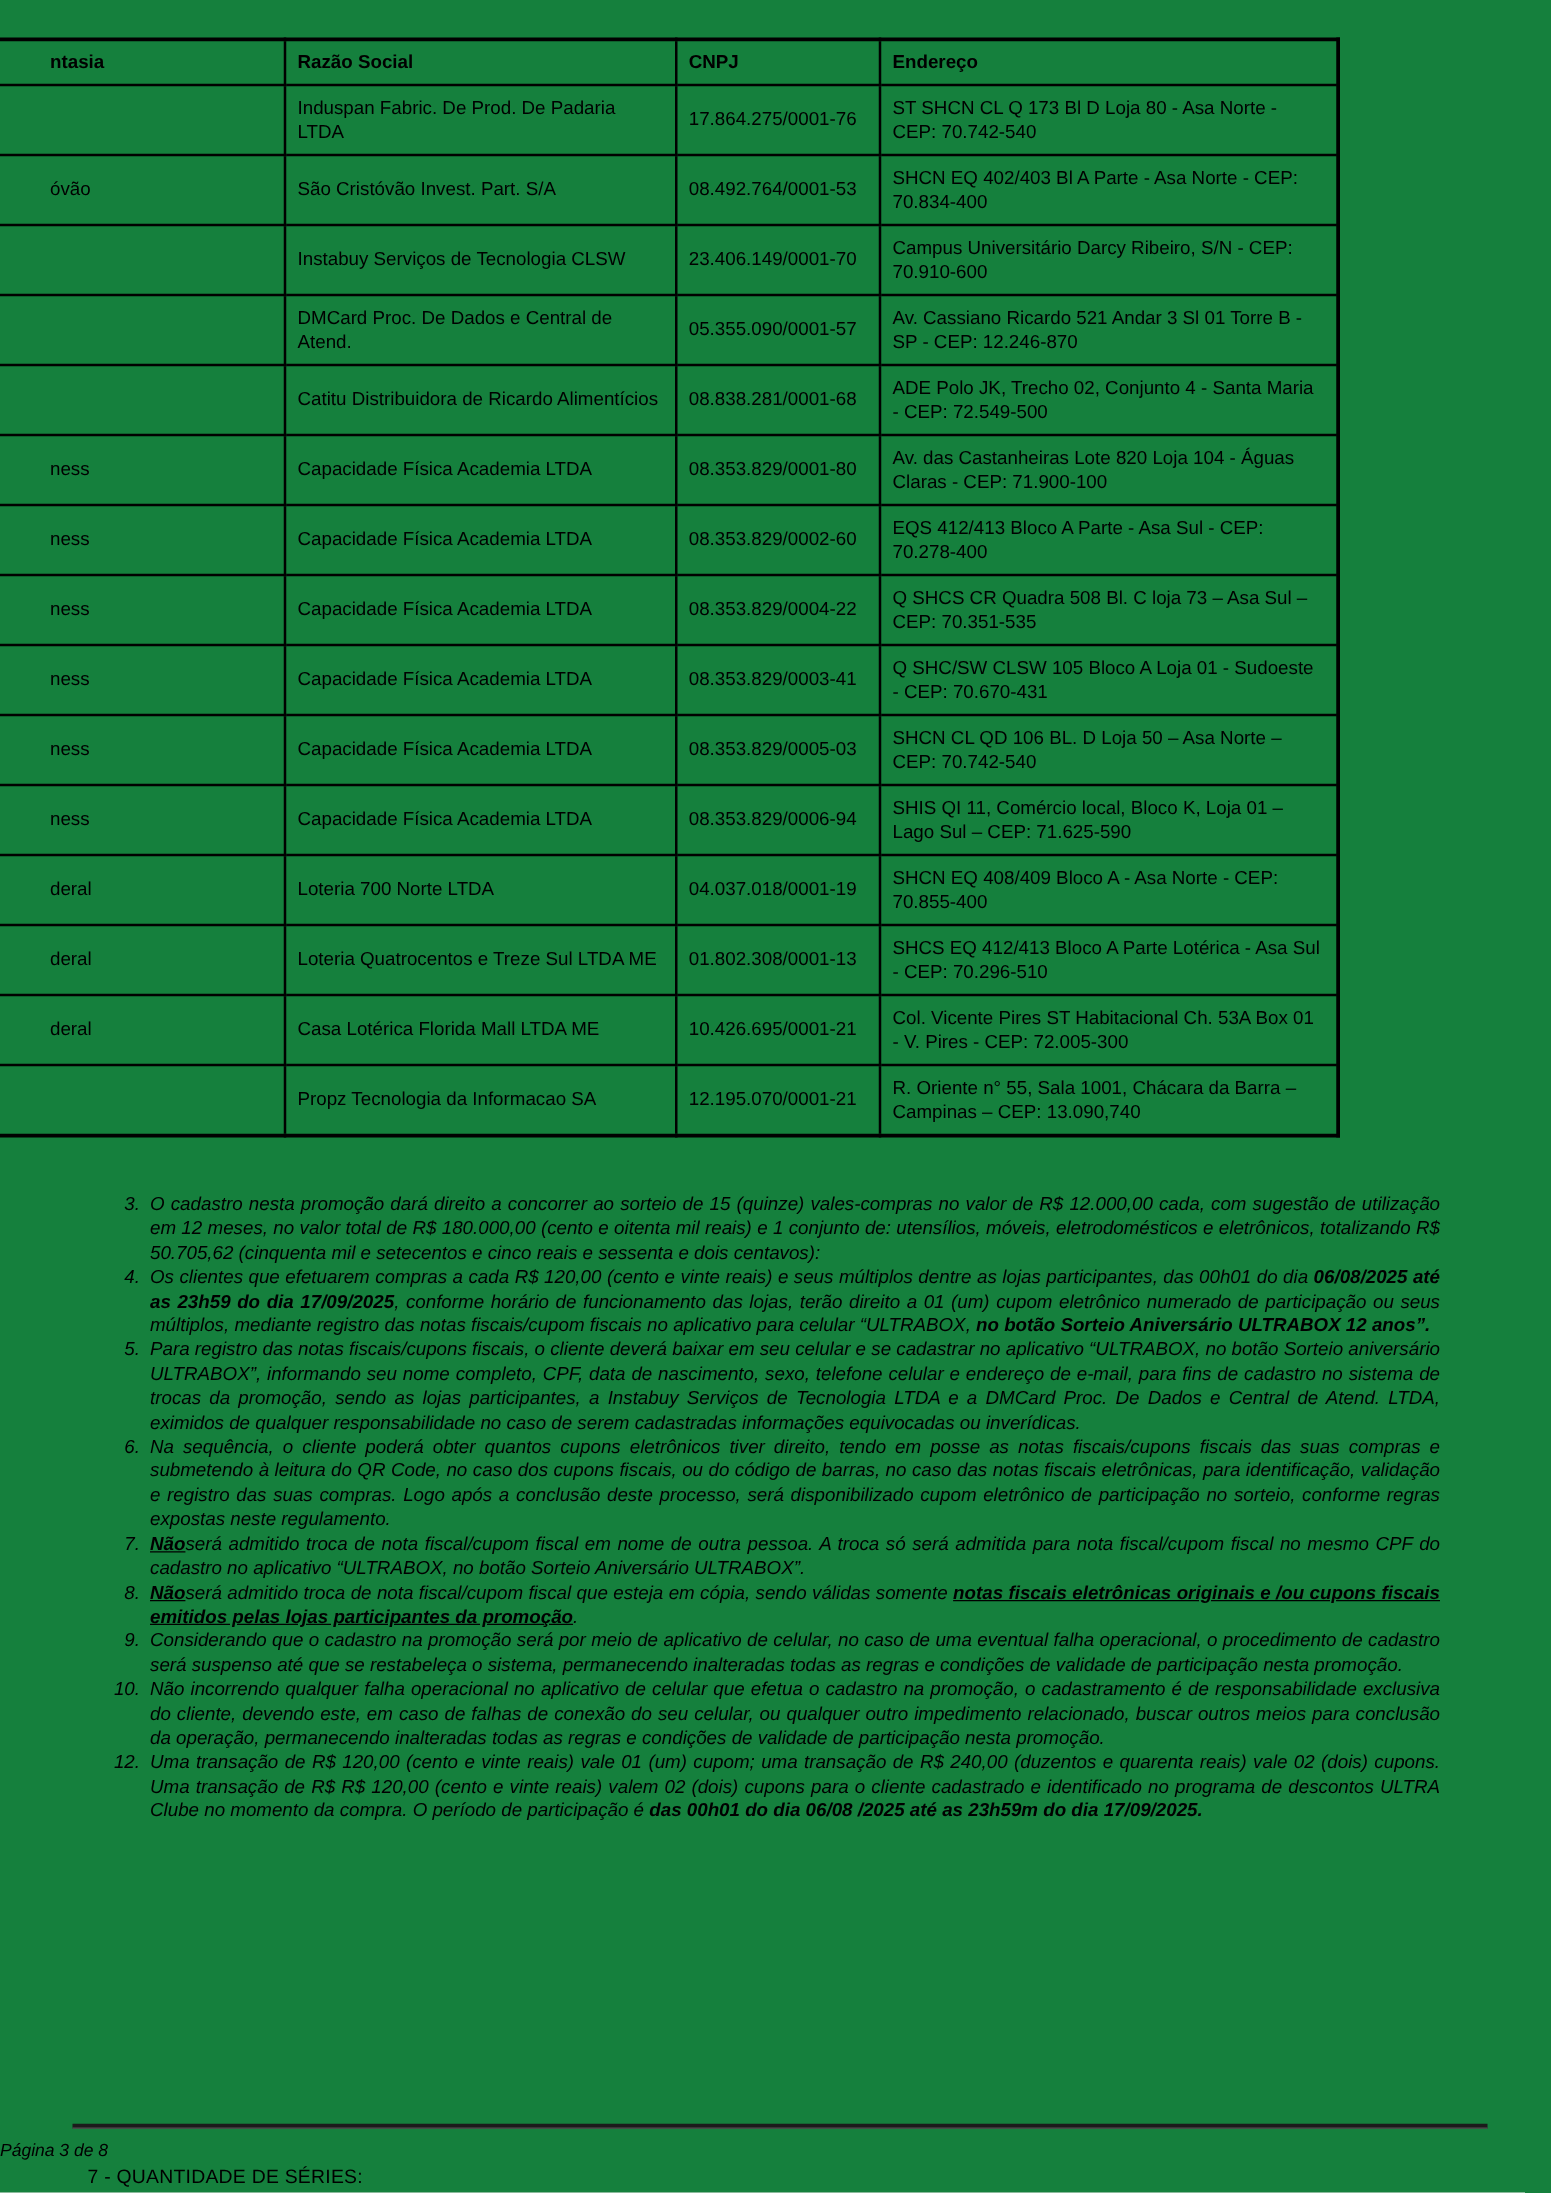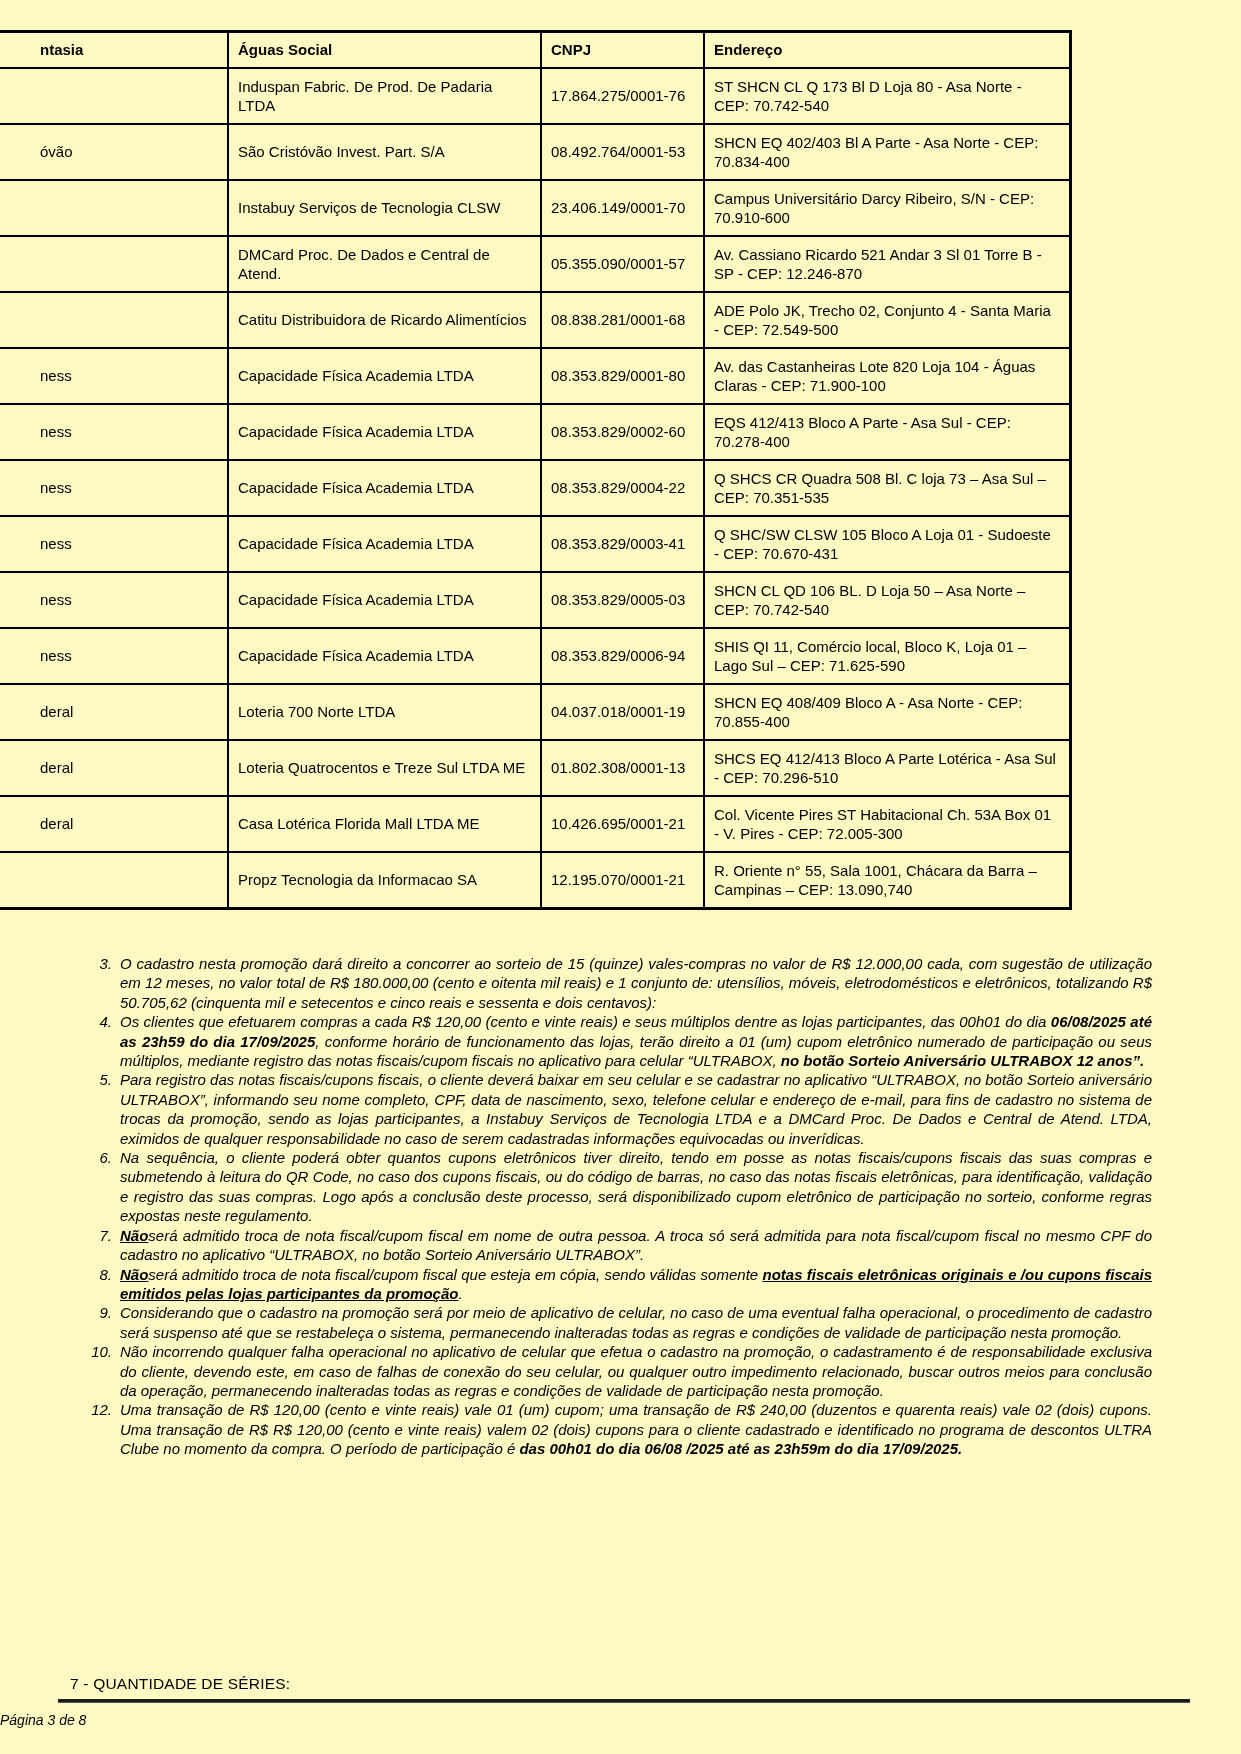--- a/index.html
+++ b/index.html
@@ -1,20 +1,20 @@
 <!DOCTYPE html>
 <html lang="pt"><head>
 <meta charset="utf-8">
 <style>
   html,body{margin:0;padding:0;background:#e8e8e8;}
   .page{
     position:relative;
     width:1241px;height:1754px;
     margin:0 auto;
-    background:#fef9c3;
+    background:#15803d;
     overflow:hidden;
     font-family:"Liberation Sans", sans-serif;
     color:#000;
   }
   
   .companies-table{
     position:absolute;left:-2px;top:30px;
     border-collapse:collapse;table-layout:fixed;
     width:1072px;
     border:3px solid #000;border-left:none;
@@ -37,21 +37,21 @@
     position:absolute;left:82px;top:954px;width:1070px;
     font-size:15px;line-height:19.4px;
   }
   .reg-item{display:flex;}
   .reg-num{flex:0 0 30px;text-align:right;font-style:italic;}
   .reg-text{flex:1;margin-left:8px;text-align:justify;font-style:italic;}
   .seg-b{font-weight:bold;}
   .seg-bu{font-weight:bold;text-decoration:underline;}
   
   .section-heading{
-    position:absolute;left:70px;top:1675px;
+    position:absolute;left:70px;top:1733px;
     font-size:15.5px;letter-spacing:.2px;white-space:nowrap;
   }
   .footer-rule{
     position:absolute;left:58px;top:1699px;
     width:1132px;height:3px;background:#1b1b1b;
     border-bottom:1px solid #555;
   }
   .page-number{
     position:absolute;left:0;top:1712px;width:100%;
     font-style:italic;font-size:14px;
@@ -65,21 +65,21 @@
   <table class="companies-table">
     <colgroup>
       <col style="width:230px">
         <col style="width:313px">
         <col style="width:163px">
         <col style="width:366px">
     </colgroup>
     <thead>
       <tr id="companies-head">
           <th>ntasia</th>
-          <th>Águas Social</th>
+          <th>Razão Social</th>
           <th>CNPJ</th>
           <th>Endereço</th>
         </tr>
     </thead>
     <tbody id="companies-body">
         <tr>
           <td></td>
           <td>Induspan Fabric. De Prod. De Padaria LTDA</td>
           <td>17.864.275/0001-76</td>
           <td>ST SHCN CL Q 173 Bl D Loja 80 - Asa Norte - CEP: 70.742-540</td>

